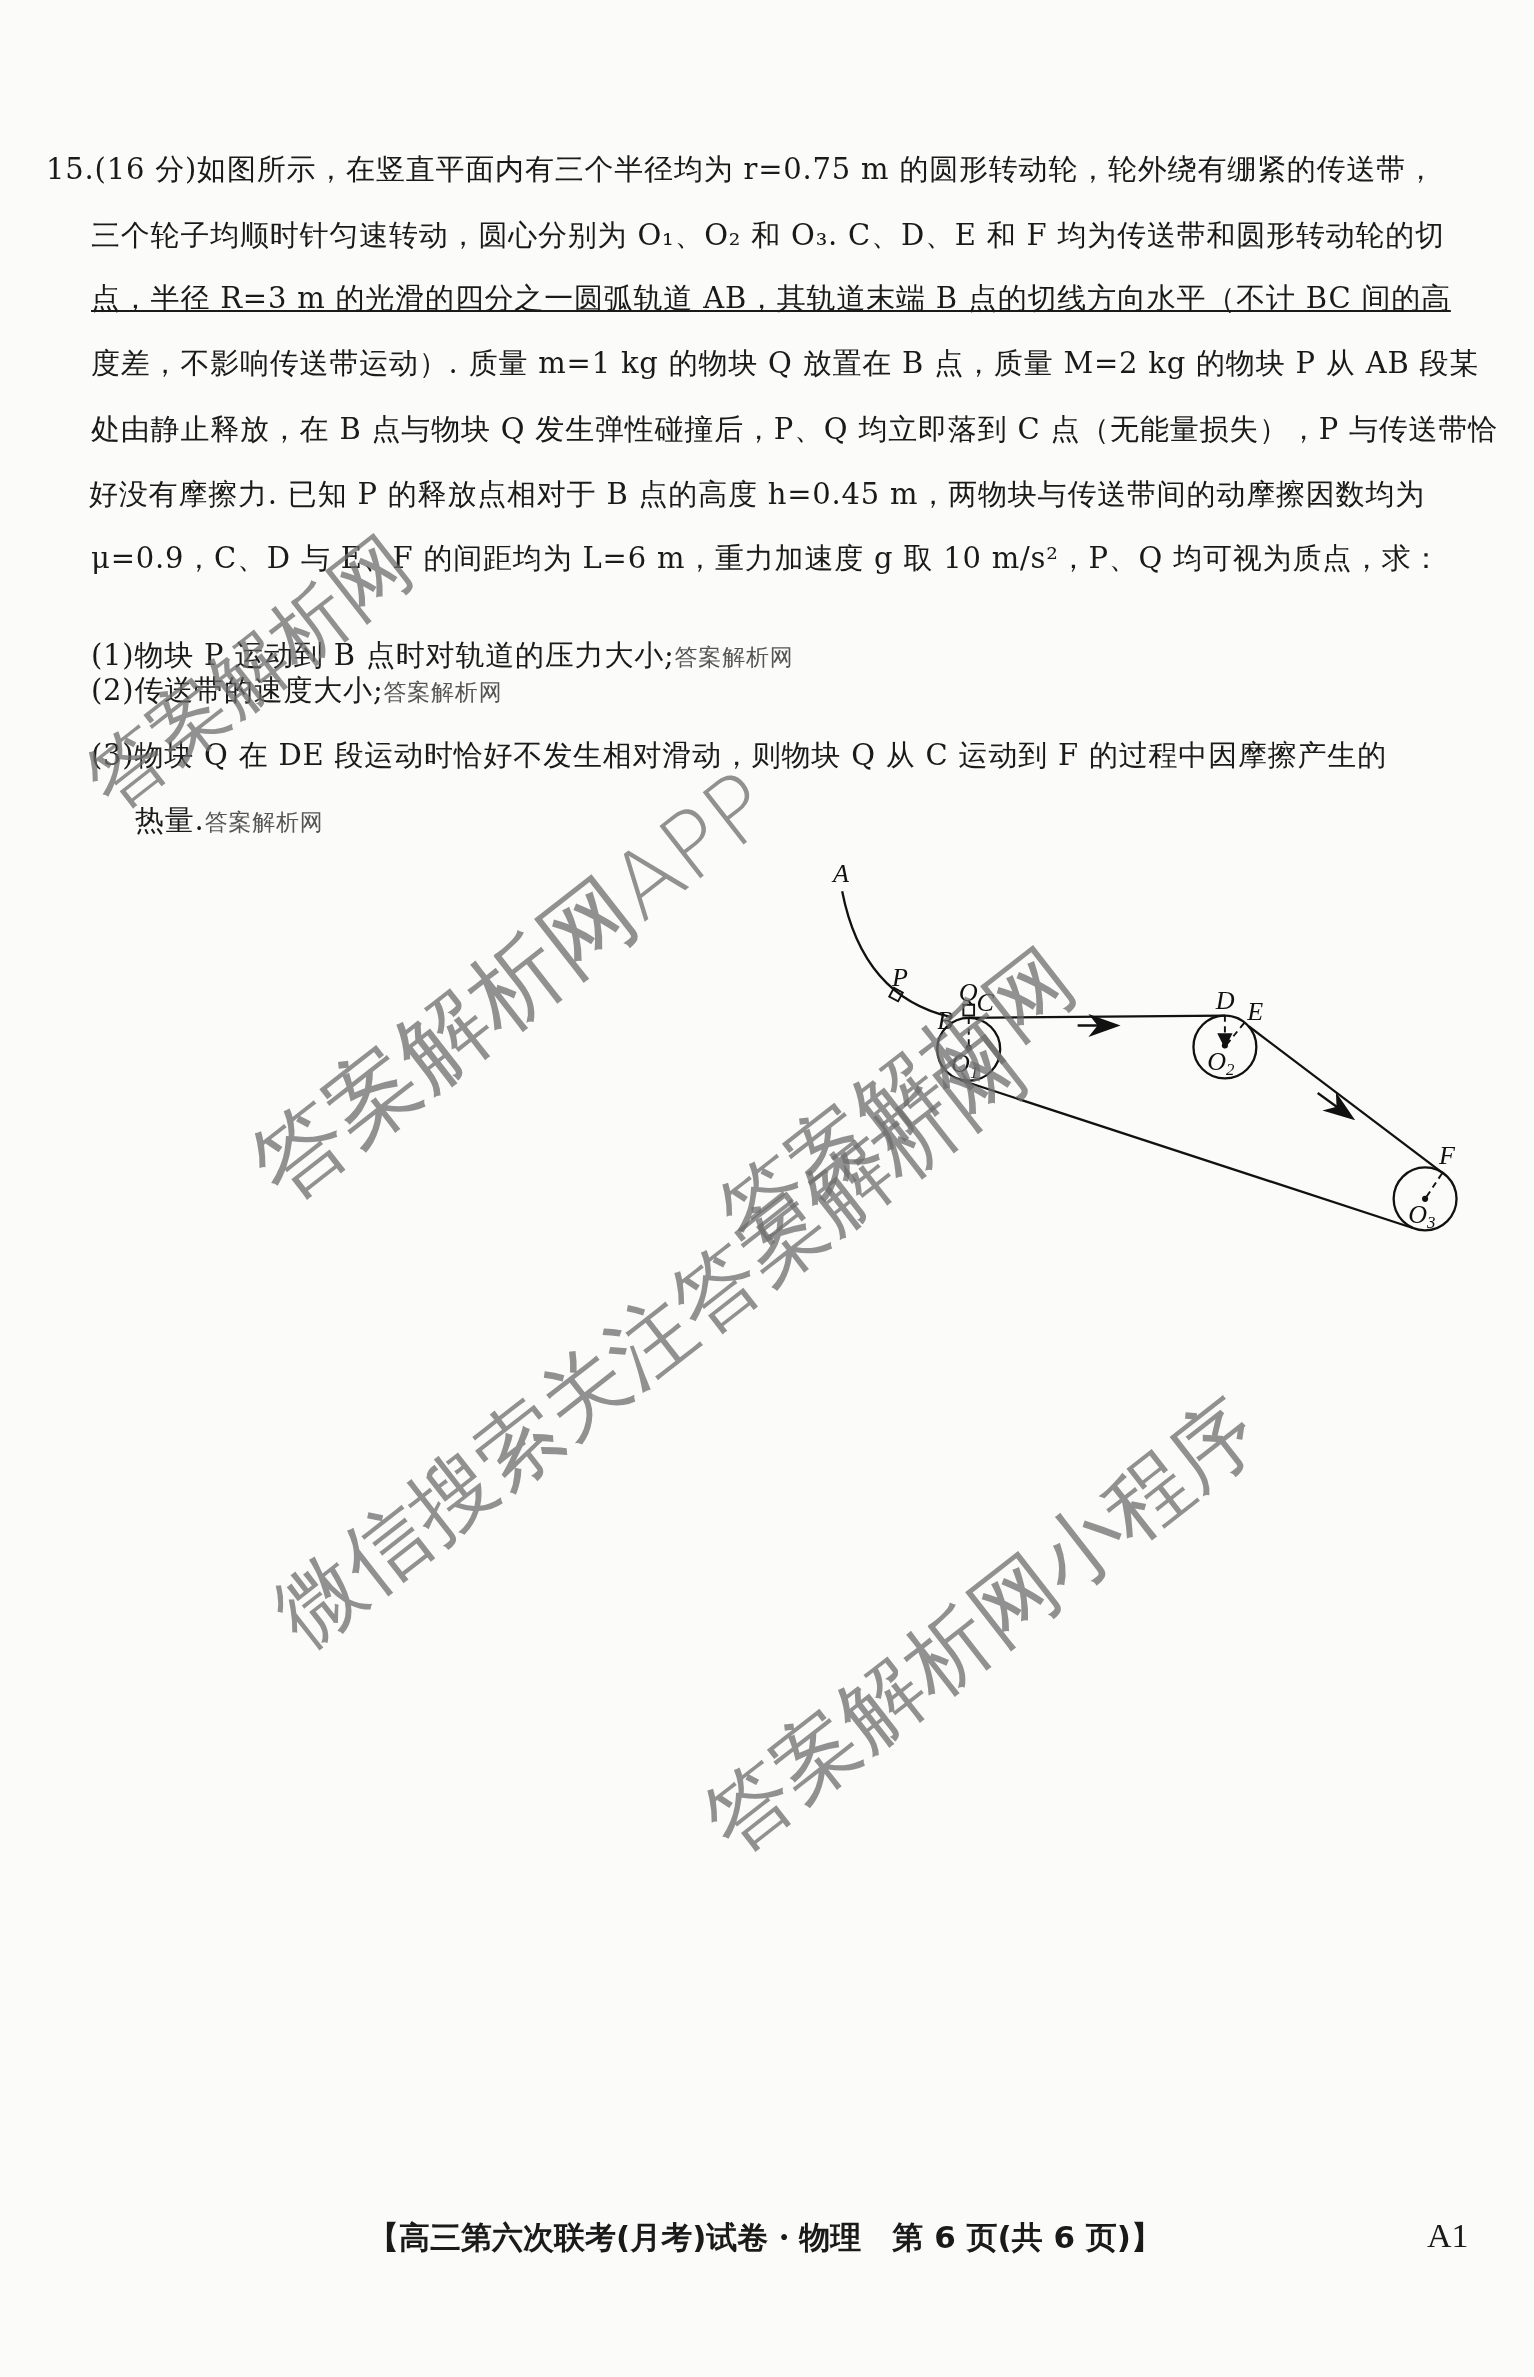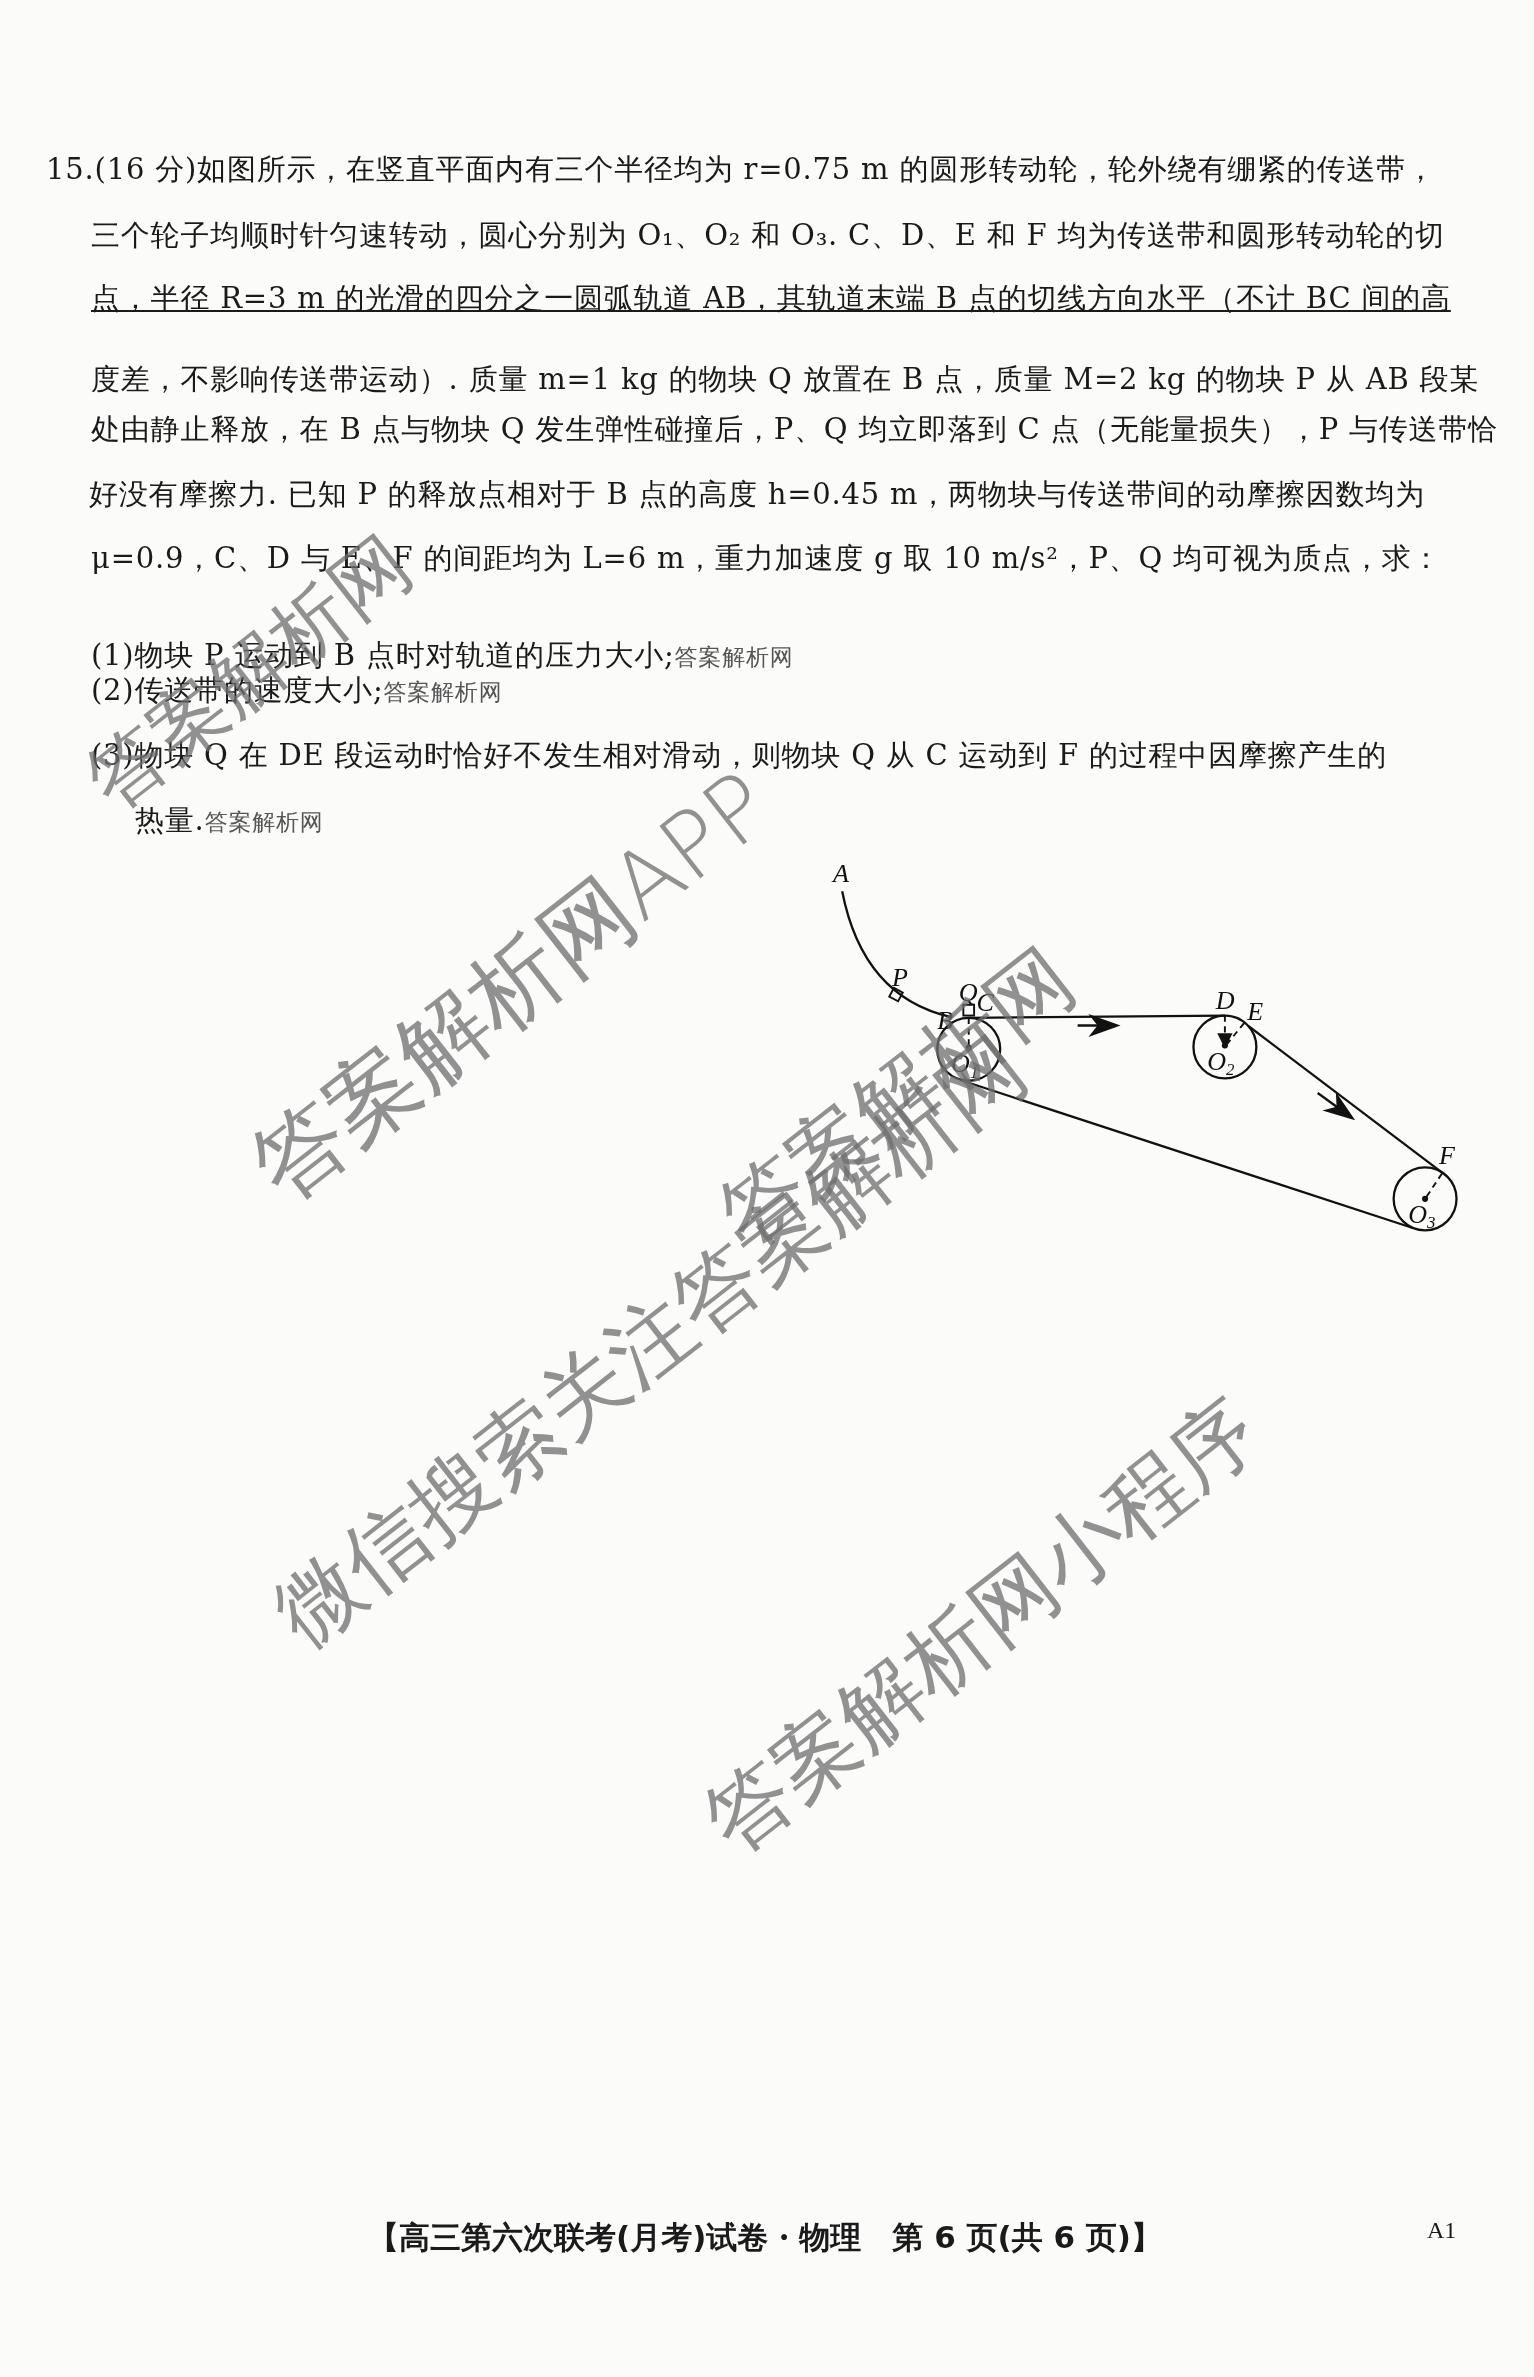--- a/index.html
+++ b/index.html
@@ -11,21 +11,21 @@
   }
   .line {
     position: absolute; left: 0; white-space: nowrap;
     font-size: 29px; line-height: 38px; letter-spacing: 0.8px;
   }
   .footer {
     position: absolute; top: 2217px; left: 368px; font-size: 31px; font-weight: bold;
     white-space: nowrap; font-family: "DejaVu Sans", sans-serif;
   }
   .footer-code {
-    position: absolute; top: 2217px; left: 1427px; font-size: 24px; white-space: nowrap;
+    position: absolute; top: 2217px; left: 1427px; font-size: 34px; white-space: nowrap;
     font-family: "Liberation Serif", serif;
   }
   .watermark {
     position: absolute; white-space: nowrap; color: rgba(110,110,110,0.75);
     font-family: "DejaVu Sans", sans-serif; font-weight: 200;
     transform-origin: left bottom; pointer-events: none;
   }
   .wm-small {
     color: #555; font-size: 23px; font-family: "DejaVu Sans", sans-serif;
   }
@@ -35,21 +35,21 @@
 </style>
 </head>
 <body>
 
 <div>
   <div class="line" style="top:150px;left:46px;">
     <span>15.</span><span>(16 分)</span><span>如图所示，在竖直平面内有三个半径均为 r=0.75 m 的圆形转动轮，轮外绕有绷紧的传送带，</span>
   </div>
   <div class="line" style="top:216px;left:91px;">三个轮子均顺时针匀速转动，圆心分别为 O₁、O₂ 和 O₃. C、D、E 和 F 均为传送带和圆形转动轮的切</div>
   <div class="line" style="top:279px;left:91px;text-decoration:underline;">点，半径 R=3 m 的光滑的四分之一圆弧轨道 AB，其轨道末端 B 点的切线方向水平（不计 BC 间的高</div>
-  <div class="line" style="top:344px;left:91px;margin-top:16px;">度差，不影响传送带运动）. 质量 m=1 kg 的物块 Q 放置在 B 点，质量 M=2 kg 的物块 P 从 AB 段某</div>
+  <div class="line" style="top:344px;left:91px;">度差，不影响传送带运动）. 质量 m=1 kg 的物块 Q 放置在 B 点，质量 M=2 kg 的物块 P 从 AB 段某</div>
   <div class="line" style="top:410px;left:91px;">处由静止释放，在 B 点与物块 Q 发生弹性碰撞后，P、Q 均立即落到 C 点（无能量损失），P 与传送带恰</div>
   <div class="line" style="top:475px;left:89px;">好没有摩擦力. 已知 P 的释放点相对于 B 点的高度 h=0.45 m，两物块与传送带间的动摩擦因数均为</div>
   <div class="line" style="top:539px;left:91px;">μ=0.9，C、D 与 E、F 的间距均为 L=6 m，重力加速度 g 取 10 m/s²，P、Q 均可视为质点，求：</div>
 
   <div class="line" style="top:604px;left:91px;margin-top:32px;">
     <span>(1)物块 P 运动到 B 点时对轨道的压力大小;</span><span class="wm-small">答案解析网</span>
   </div>
   <div class="line" style="top:671px;left:91px;">
     <span>(2)传送带的速度大小;</span><span class="wm-small">答案解析网</span>
   </div>

